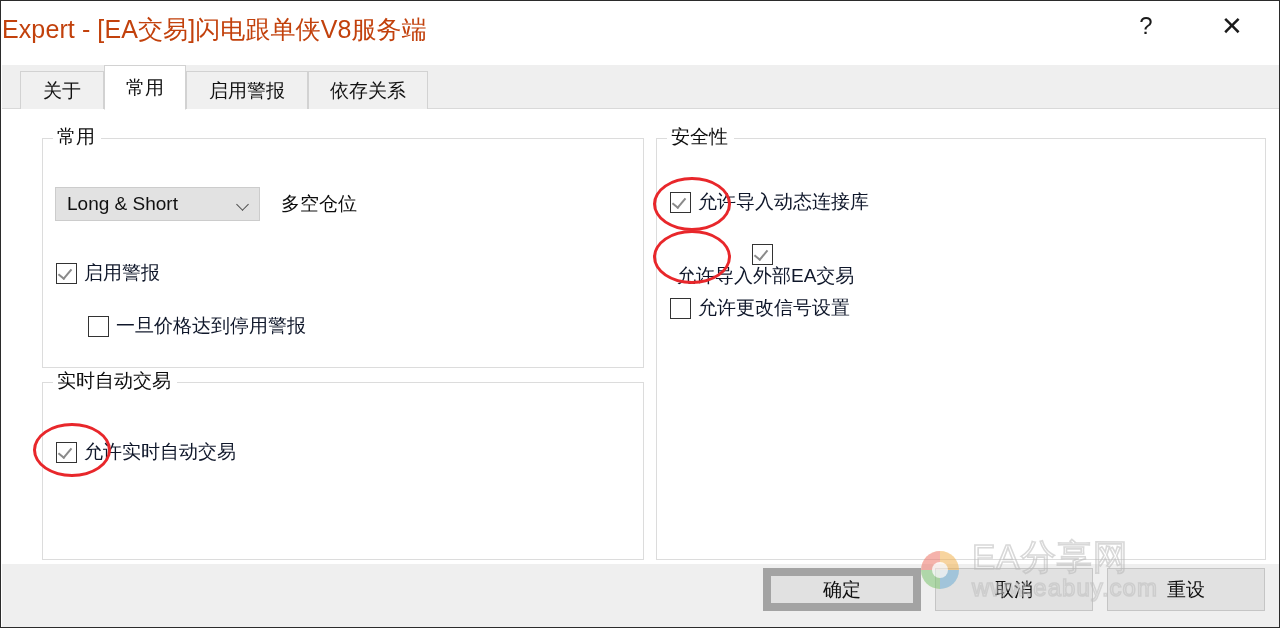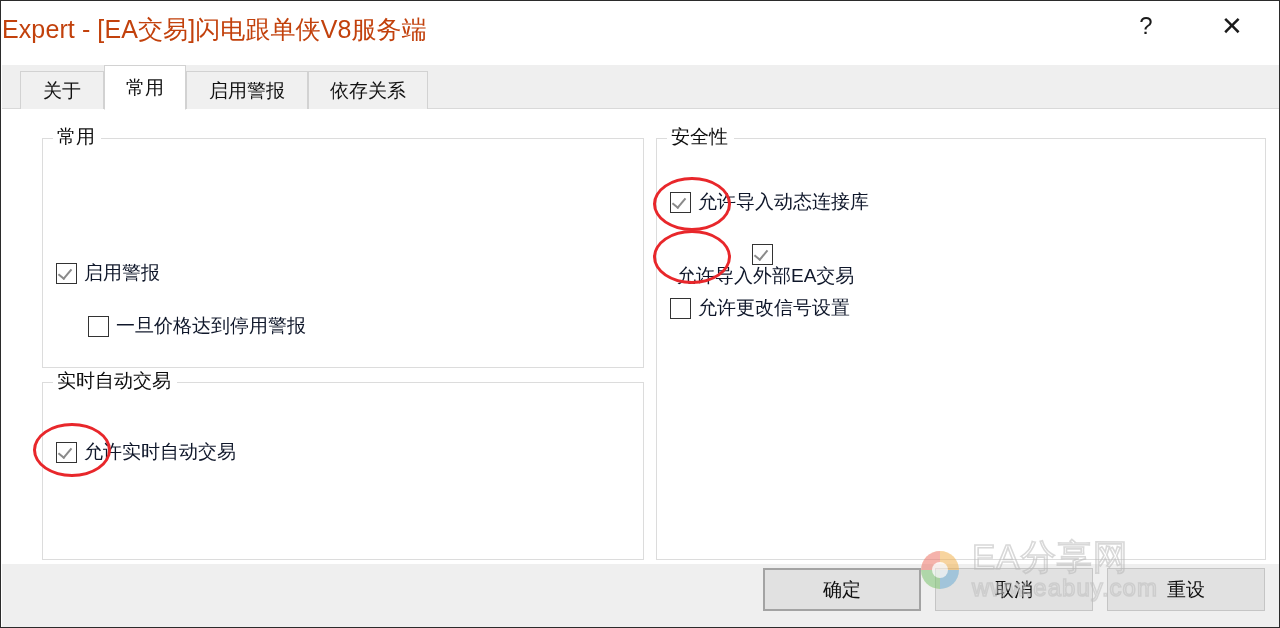--- a/index.html
+++ b/index.html
@@ -264,21 +264,21 @@
     font-size: 19px;
     color: #101010;
     font-family: "Liberation Sans", "DejaVu Sans", sans-serif;
     display: flex;
     align-items: center;
     justify-content: center;
     cursor: default;
     padding: 0;
   }
   .dlg-btn.default {
-    border: 2px solid #a3a3a3;
+    border: 8px solid #a3a3a3;
   }
   #btn-ok     { left: 761px; }
   #btn-cancel { left: 933px; }
   #btn-reset  { left: 1105px; }
 
   
   #watermark {
     position: absolute;
     left: 1096px;
     top: 538px;
@@ -353,20 +353,27 @@
     <div class="tab" style="left:306px;width:120px;">
       <span>依存关系</span>
     </div>
   </div>
 
   <div id="content">
 
     <fieldset class="groupbox" id="grp-common">
       <div class="group-legend">常用</div>
 
+      <div id="combo-row">
+        <div id="combo">
+          <span id="combo-value">Long &amp; Short</span>
+          <span class="chevron-down"></span>
+        </div>
+        <span id="combo-caption">多空仓位</span>
+      </div>
 
       <div class="cb-row" id="cb-enable-alert">
         <span class="cb-box checked"></span>
         <span class="cb-label">启用警报</span>
       </div>
 
       <div class="cb-row" id="cb-stop-alert">
         <span class="cb-box"></span>
         <span class="cb-label">一旦价格达到停用警报</span>
       </div>

